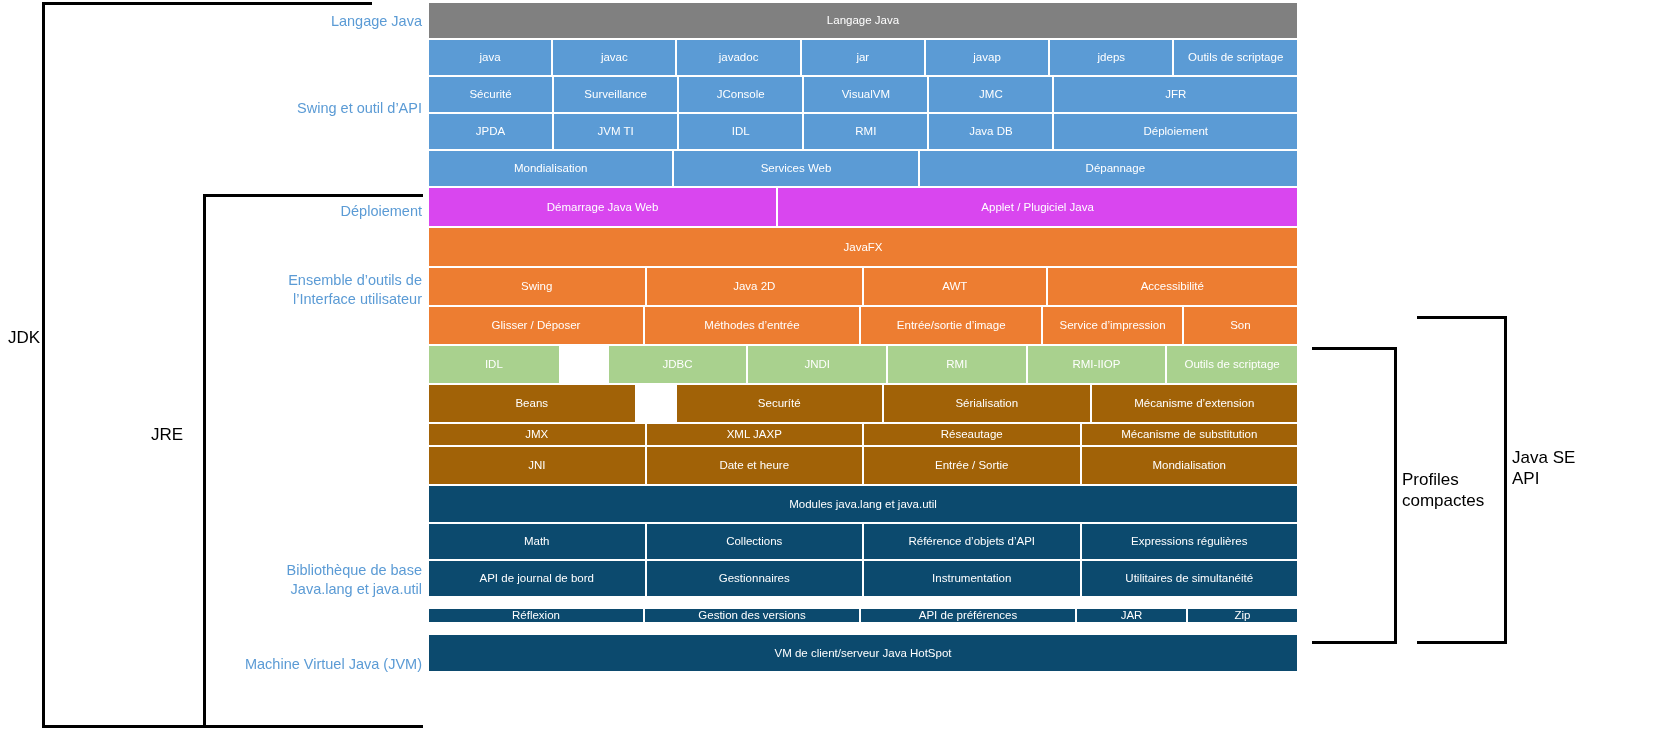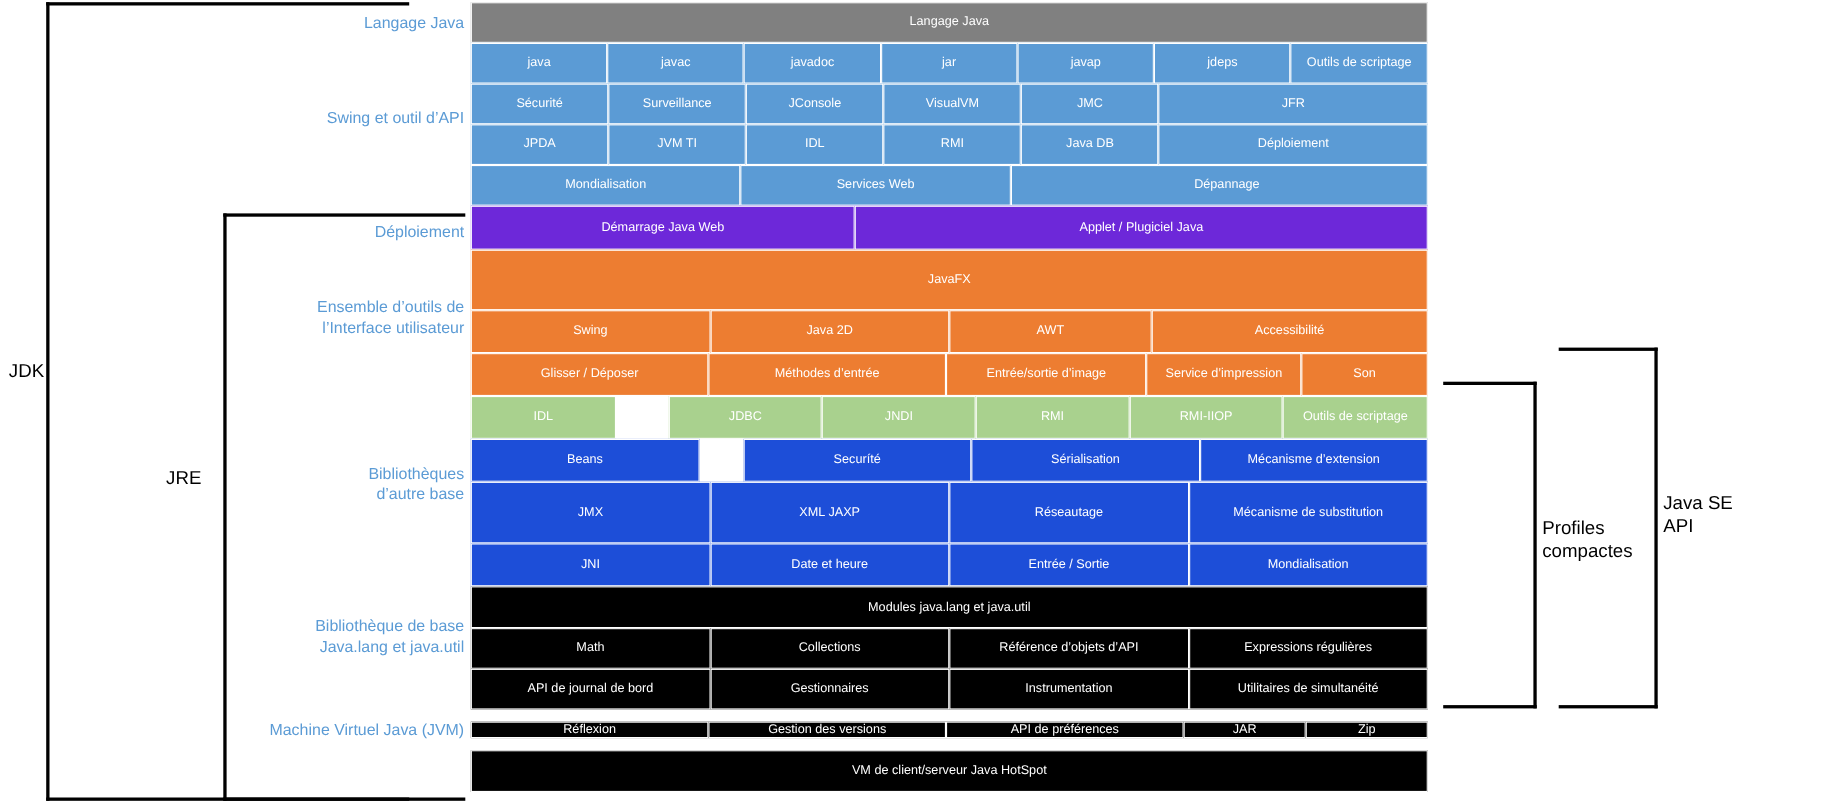--- a/index.html
+++ b/index.html
@@ -57,25 +57,25 @@
     font-size: 11.5px;
     text-align: center;
     border: 1.5px solid #ffffff;
     overflow: hidden;
     padding: 0 2px;
     line-height: 1.1;
   }
 
   .c-gray    { background: #808080; }
   .c-blue    { background: #5B9BD5; }
-  .c-peach   { background: #6d28d9; }
+  .c-peach   { background: #d946ef; }
   .c-orange  { background: #ED7D31; }
   .c-green   { background: #A9D18E; }
-  .c-gold    { background: #1d4ed8; }
-  .c-dkgold  { background: #000000; }
+  .c-gold    { background: #a16207; }
+  .c-dkgold  { background: #0c4a6e; }
 </style>
 </head>
 <body>
 
 <div id="stage">
 
   <div class="bracket" style="left:42px; top:2px; width:330px; height:726px;">
     <div class="vline" style="left:0;"></div>
     <div class="hline-top" style="left:0; top:0; width:330px;"></div>
     <div class="hline-bot" style="left:0; bottom:0; width:330px;"></div>
@@ -107,22 +107,20 @@
 
   <div class="row-label" style="left:200px; top:12px; width:222px;">Langage Java</div>
 
   <div class="row-label" style="left:200px; top:99px; width:222px;">Swing et outil d’API</div>
 
   <div class="row-label" style="left:200px; top:202px; width:222px;">Déploiement</div>
 
   <div class="row-label" style="left:200px; top:271px; width:222px;">Ensemble d’outils de
 l’Interface utilisateur</div>
 
-  <div class="row-label" style="left:200px; top:422px; width:222px;">Bibliothèques
-d’autre base</div>
 
   <div class="row-label" style="left:200px; top:561px; width:222px;">Bibliothèque de base
 Java.lang et java.util</div>
 
   <div class="row-label" style="left:200px; top:655px; width:222px;">Machine Virtuel Java (JVM)</div>
 
   <div id="grid">
       <div class="band" style="height: 37px;">
         <div class="cell c-gray" style="flex: 100 0 0px;">Langage Java</div>
       </div>
@@ -153,21 +151,21 @@
       </div>
       <div class="band" style="height: 37px;">
         <div class="cell c-blue" style="flex: 28.56 0 0px;">Mondialisation</div>
         <div class="cell c-blue" style="flex: 28.56 0 0px;">Services Web</div>
         <div class="cell c-blue" style="flex: 42.88 0 0px; padding-left: 16px;">Dépannage</div>
       </div>
       <div class="band" style="height: 40px;">
         <div class="cell c-peach" style="flex: 40 0 0px;">Démarrage Java Web</div>
         <div class="cell c-peach" style="flex: 60 0 0px;">Applet / Plugiciel Java</div>
       </div>
-      <div class="band" style="height: 55px;">
+      <div class="band" style="height: 40px;">
         <div class="cell c-orange" style="flex: 100 0 0px;">JavaFX</div>
       </div>
       <div class="band" style="height: 39px;">
         <div class="cell c-orange" style="flex: 25 0 0px;">Swing</div>
         <div class="cell c-orange" style="flex: 25 0 0px;">Java 2D</div>
         <div class="cell c-orange" style="flex: 21 0 0px;">AWT</div>
         <div class="cell c-orange" style="flex: 29 0 0px;">Accessibilité</div>
       </div>
       <div class="band" style="height: 39px;">
         <div class="cell c-orange" style="flex: 25 0 0px;">Glisser / Déposer</div>
@@ -183,21 +181,21 @@
         <div class="cell c-green" style="flex: 17 0 0px;">RMI</div>
         <div class="cell c-green" style="flex: 17 0 0px;">RMI-IIOP</div>
         <div class="cell c-green" style="flex: 16 0 0px;">Outils de scriptage</div>
       </div>
       <div class="band" style="height: 39px;">
         <div class="cell c-gold" style="flex: 25 0 0px;">Beans</div>
         <div class="cell c-gold" style="flex: 25 0 0px; margin-left: 40px;">Securíté</div>
         <div class="cell c-gold" style="flex: 25 0 0px;">Sérialisation</div>
         <div class="cell c-gold" style="flex: 25 0 0px;">Mécanisme d’extension</div>
       </div>
-      <div class="band" style="height: 56px;">
+      <div class="band" style="height: 23px;">
         <div class="cell c-gold" style="flex: 25 0 0px;">JMX</div>
         <div class="cell c-gold" style="flex: 25 0 0px;">XML JAXP</div>
         <div class="cell c-gold" style="flex: 25 0 0px;">Réseautage</div>
         <div class="cell c-gold" style="flex: 25 0 0px;">Mécanisme de substitution</div>
       </div>
       <div class="band" style="height: 39px;">
         <div class="cell c-gold" style="flex: 25 0 0px;">JNI</div>
         <div class="cell c-gold" style="flex: 25 0 0px;">Date et heure</div>
         <div class="cell c-gold" style="flex: 25 0 0px;">Entrée / Sortie</div>
         <div class="cell c-gold" style="flex: 25 0 0px;">Mondialisation</div>

